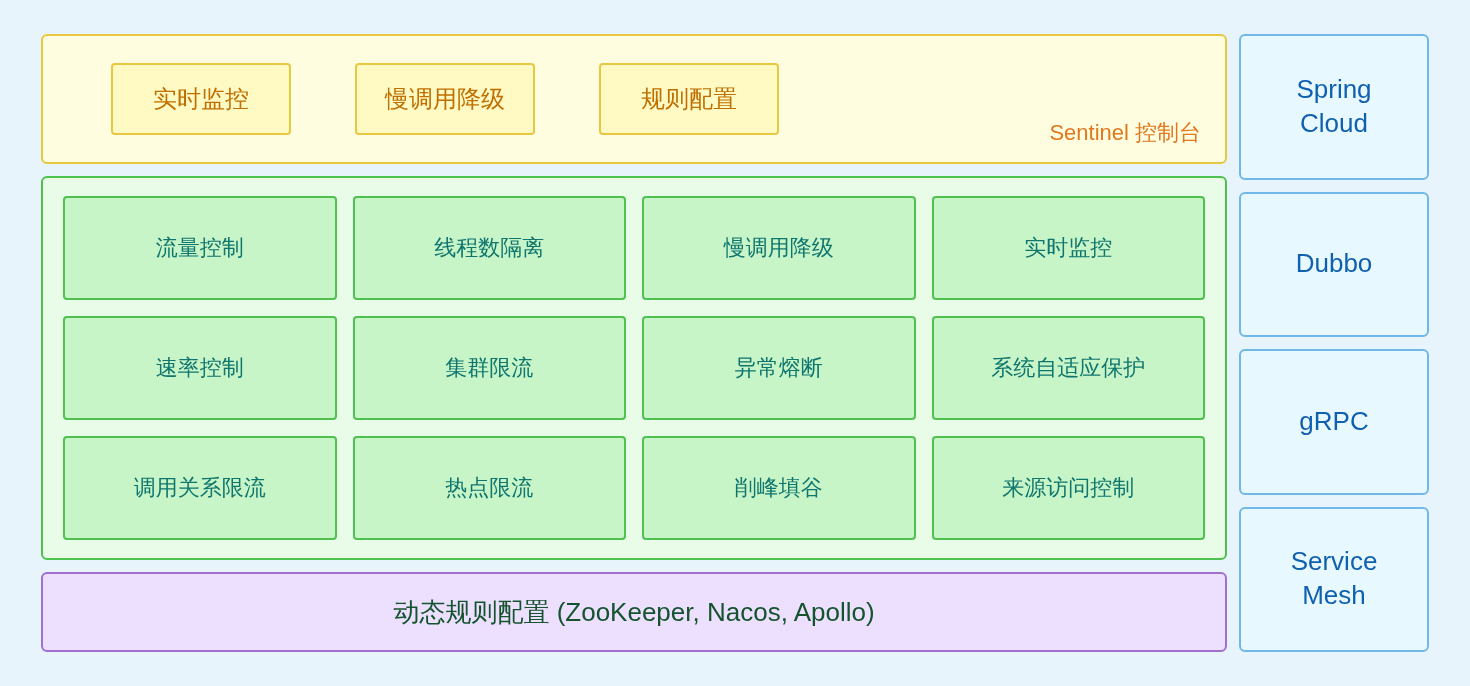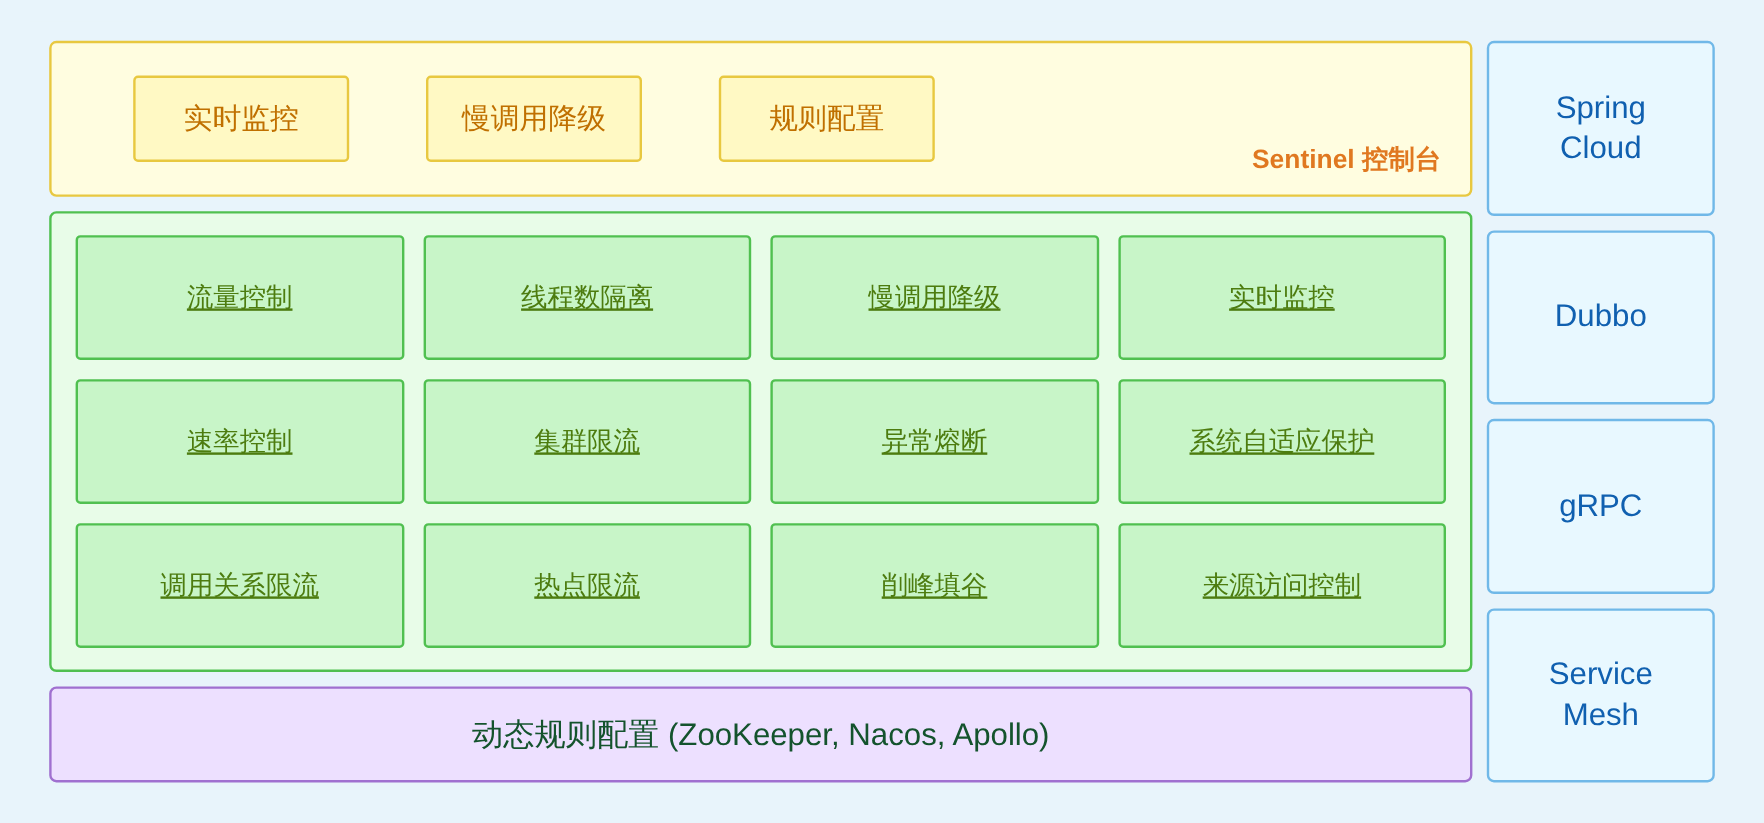--- a/index.html
+++ b/index.html
@@ -39,21 +39,21 @@
       gap: 20px;
       position: relative;
       min-height: 130px;
     }
     .sentinel-label {
       position: absolute;
       right: 24px;
       bottom: 14px;
       color: #e07820;
       font-size: 22px;
-      font-weight: 700;
+      font-weight: 400;
     }
     .yellow-box {
       background: #fff9c4;
       border: 2px solid #e8c840;
       border-radius: 4px;
       padding: 18px 28px;
       color: #c07000;
       font-size: 24px;
       font-weight: 500;
       min-width: 180px;
@@ -72,25 +72,24 @@
       gap: 16px;
       flex: 1;
     }
     .green-box {
       background: #c8f5c8;
       border: 2px solid #50c050;
       border-radius: 4px;
       display: flex;
       align-items: center;
       justify-content: center;
-      color: #4d7c0f;
+      color: #0f766e;
       font-size: 22px;
       font-weight: 500;
       min-height: 70px;
-      text-decoration: underline;
     }
     
     .dynamic-panel {
       background: #ede0ff;
       border: 2px solid #a070d0;
       border-radius: 6px;
       padding: 20px;
       display: flex;
       align-items: center;
       justify-content: center;

